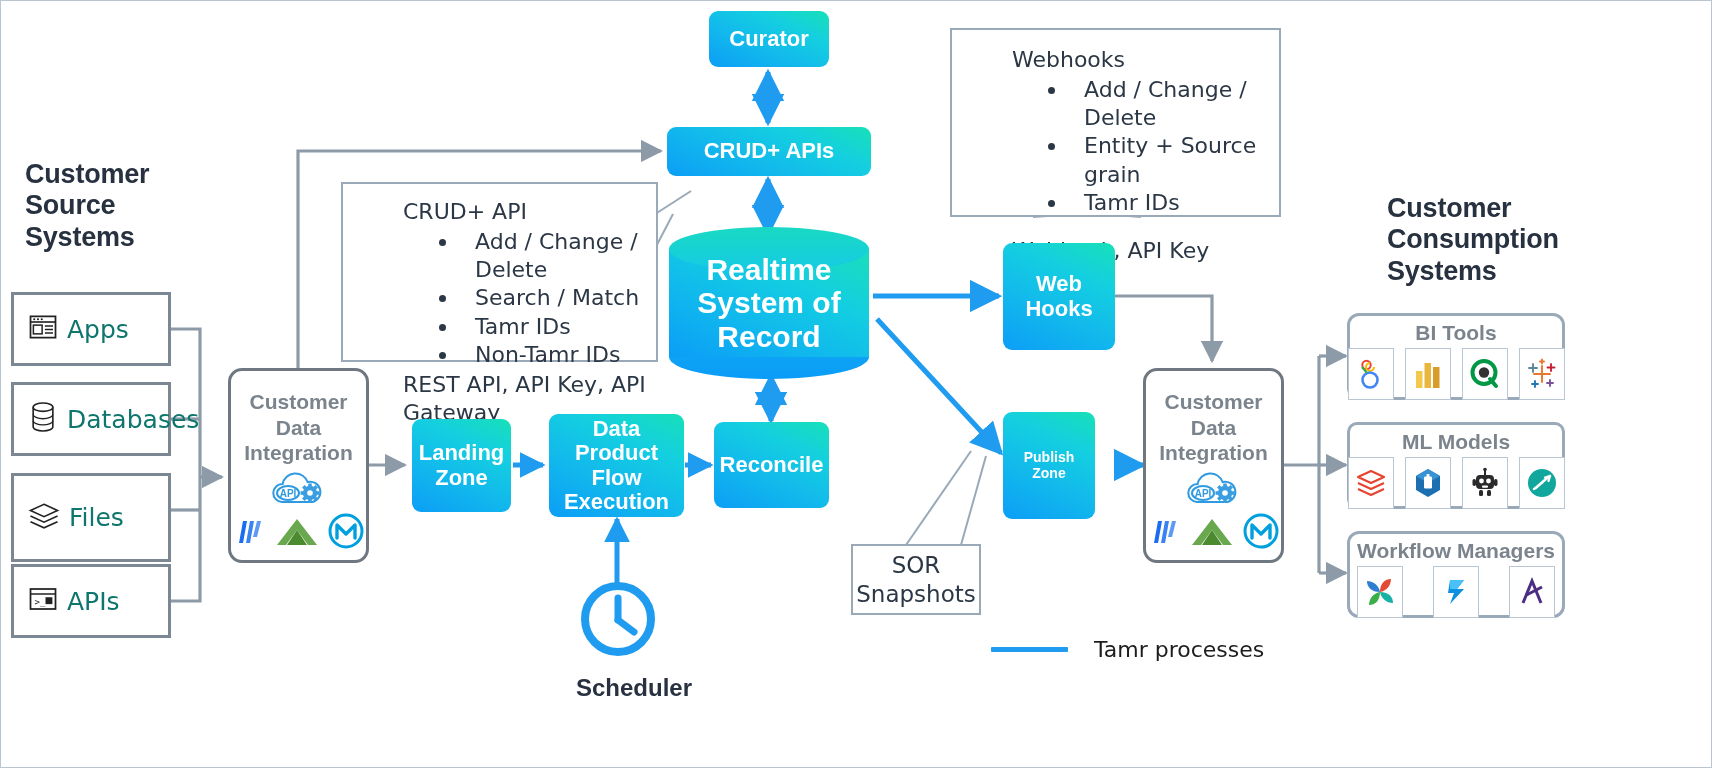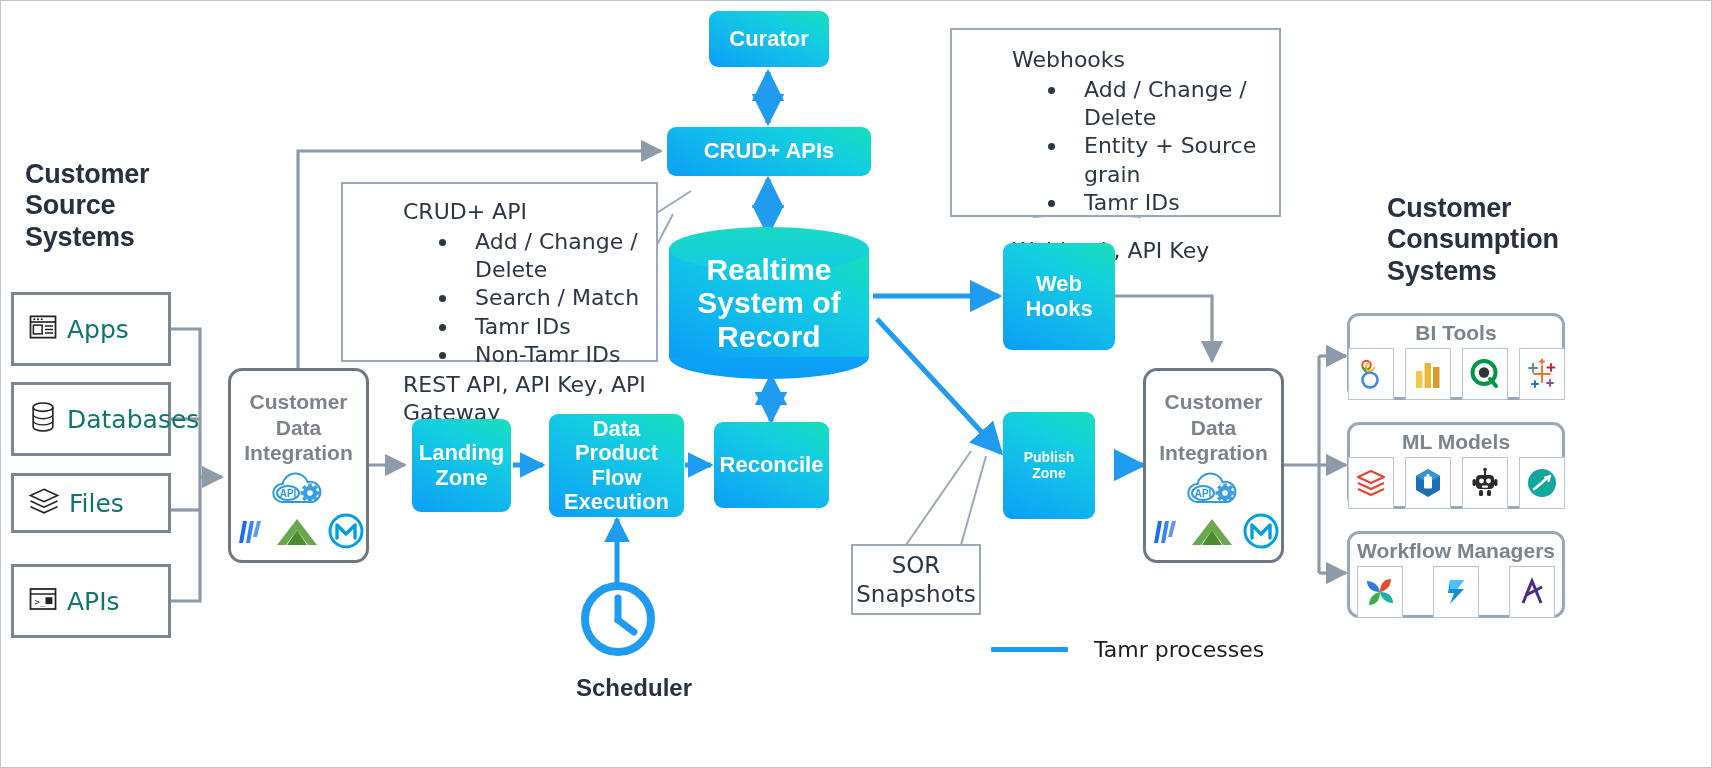--- a/index.html
+++ b/index.html
@@ -167,21 +167,21 @@
       <svg width="30" height="32" viewBox="0 0 24 26">
           <ellipse cx="12" cy="5" rx="8" ry="3.4" fill="none" stroke="#222" stroke-width="1.3"></ellipse>
           <path d="M4,5 L4,21 A8,3.4 0 0 0 20,21 L20,5" fill="none" stroke="#222" stroke-width="1.3"></path>
           <path d="M4,11 A8,3.4 0 0 0 20,11" fill="none" stroke="#222" stroke-width="1.1"></path>
           <path d="M4,16 A8,3.4 0 0 0 20,16" fill="none" stroke="#222" stroke-width="1.1"></path>
         </svg>
     </span>
     <span class="src-label">Databases</span>
   </div>
 
-  <div class="abs src-box" style="left:10px;top:472px;width:160px;height:60px;">
+  <div class="abs src-box" style="left:10px;top:472px;width:160px;height:89px;">
     <span>
       <svg width="32" height="30" viewBox="0 0 26 24">
           <path d="M13,2.5 L24,7.5 L13,12.5 L2,7.5 Z" fill="none" stroke="#222" stroke-width="1.3"></path>
           <path d="M2,12 L13,17 L24,12" fill="none" stroke="#222" stroke-width="1.3"></path>
           <path d="M2,16.6 L13,21.6 L24,16.6" fill="none" stroke="#222" stroke-width="1.3"></path>
         </svg>
     </span>
     <span class="src-label">Files</span>
   </div>
 
@@ -454,21 +454,21 @@
           <g stroke="#e8762d">
                 <line x1="15" y1="2.5" x2="15" y2="6.5"></line>
                 <line x1="13" y1="4.5" x2="17" y2="4.5"></line>
               </g>
         </g>
           </svg>
       </span>
     </div>
   </div>
 
-  <div class="abs grp" style="left:1346px;top:421px;width:218px;height:87px;">
+  <div class="abs grp" style="left:1346px;top:421px;width:218px;height:87px;border-radius:10px;">
     <div class="grp-title">ML Models</div>
     <div class="grp-icons">
       <span class="tile">
         <svg width="32" height="34" viewBox="0 0 32 34">
             <g fill="none" stroke="#e8432f" stroke-width="2.1" stroke-linejoin="round">
           <path d="M3,11 L16,5 L29,11 L16,17 Z"></path>
               <path d="M3,17 L16,23 L29,17"></path>
               <path d="M3,23 L16,29 L29,23"></path>
             </g>
           </svg>

